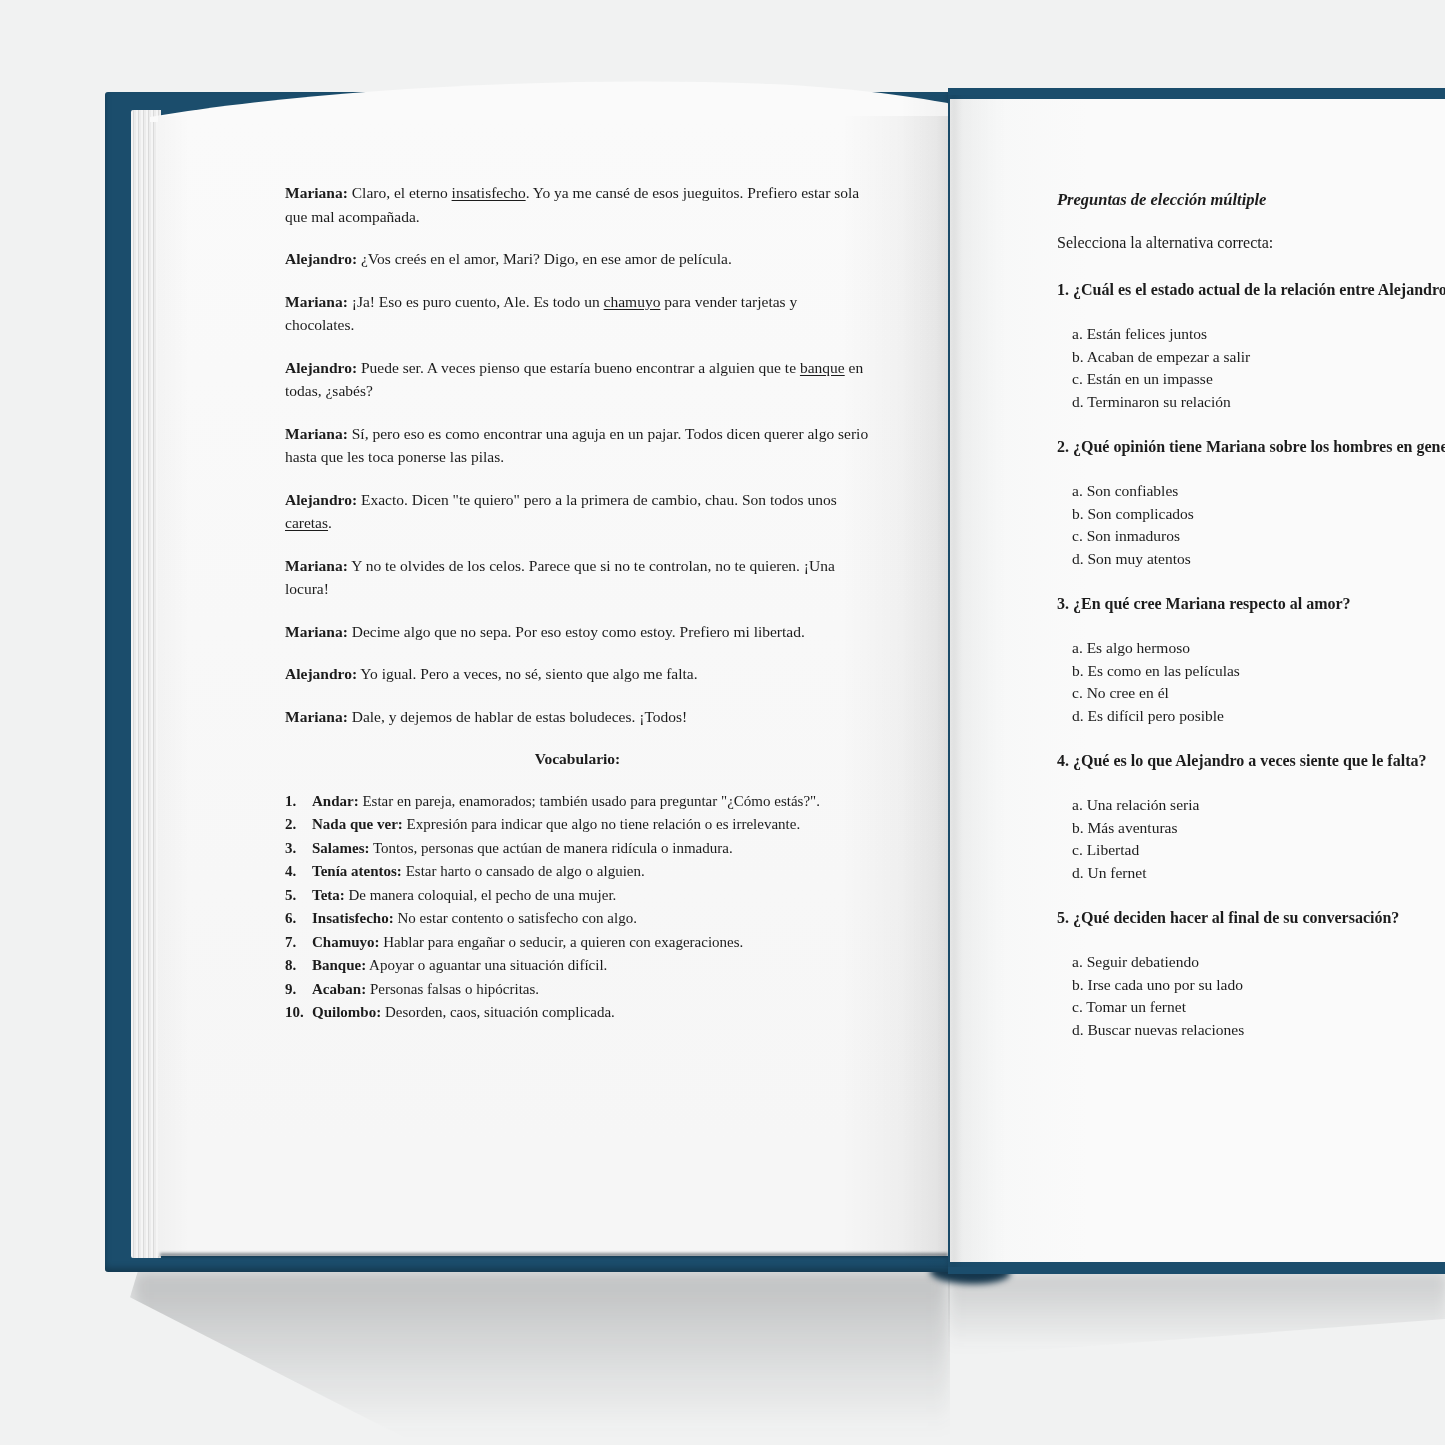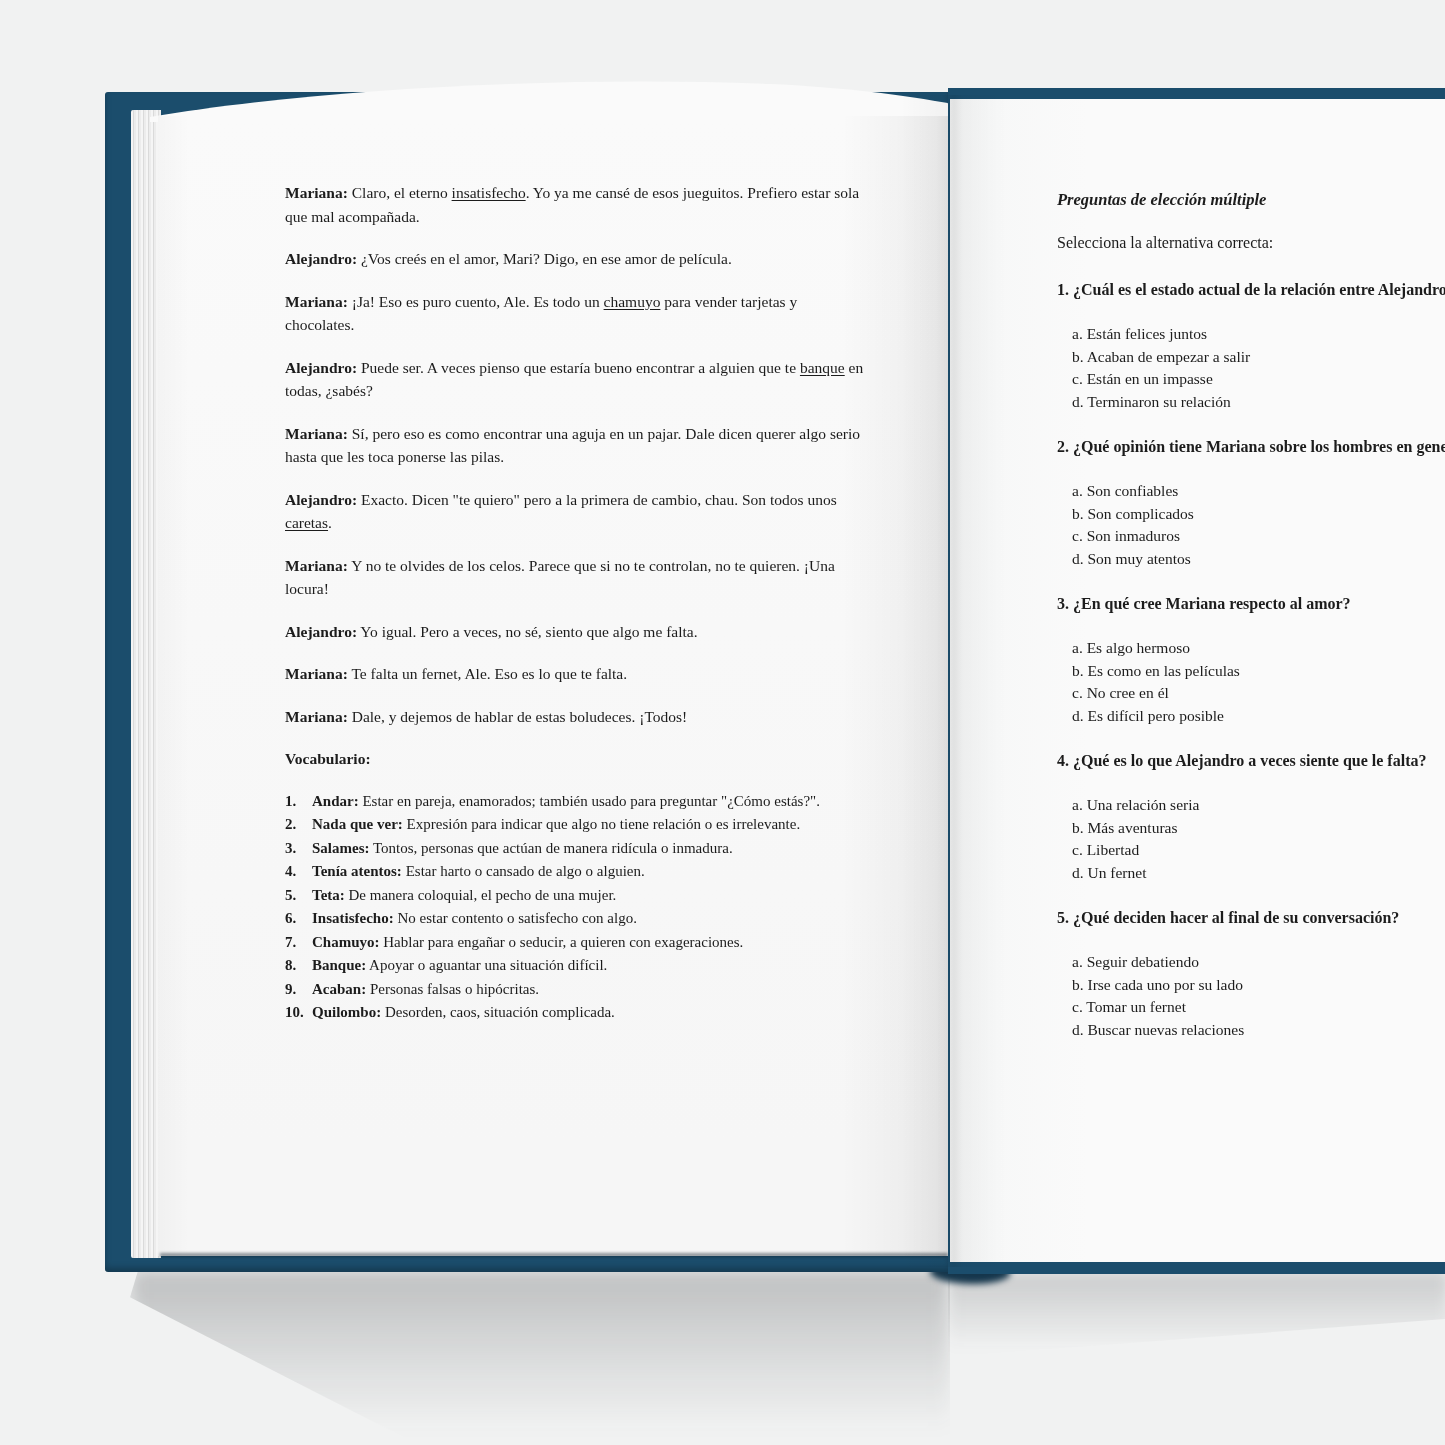--- a/index.html
+++ b/index.html
@@ -76,21 +76,21 @@
   }
 
   
   .left-content {
     position: absolute; left: 285px; top: 181px; width: 585px;
     font-size: 15.5px; line-height: 23.5px; color: #1c1c1c;
   }
   .dline { margin: 0 0 19px 0; }
   .spk { font-weight: bold; }
   .u { text-decoration: underline; text-underline-offset: 2px; }
-  .vocab-title { font-weight: bold; margin: 0 0 19px 0; }
+  .vocab-title { font-weight: bold; margin: 0 0 19px 0; text-align: center; }
   .vitem { display: flex; font-size: 15px; line-height: 23.5px; }
   .vnum { flex: 0 0 27px; font-weight: bold; }
   .vterm { font-weight: bold; }
 
   
   .right-content {
     position: absolute; left: 1057px; top: 188px; width: 620px;
     font-size: 16px; color: #1c1c1c;
   }
   .quiz-title { font-weight: bold; font-style: italic; font-size: 16.5px;
@@ -121,25 +121,25 @@
   <div class="cover-right"></div>
   <div class="right-page"></div>
   <div class="gutter-shade"></div>
 
   <div class="left-content">
     <div id="dialogue">
         <p class="dline"><b class="spk">Mariana:</b> <span class="dtext">Claro, el eterno <span class="u">insatisfecho</span>. Yo ya me cansé de esos jueguitos. Prefiero estar sola que mal acompañada.</span></p>
         <p class="dline"><b class="spk">Alejandro:</b> <span class="dtext">¿Vos creés en el amor, Mari? Digo, en ese amor de película.</span></p>
         <p class="dline"><b class="spk">Mariana:</b> <span class="dtext">¡Ja! Eso es puro cuento, Ale. Es todo un <span class="u">chamuyo</span> para vender tarjetas y chocolates.</span></p>
         <p class="dline"><b class="spk">Alejandro:</b> <span class="dtext">Puede ser. A veces pienso que estaría bueno encontrar a alguien que te <span class="u">banque</span> en todas, ¿sabés?</span></p>
-        <p class="dline"><b class="spk">Mariana:</b> <span class="dtext">Sí, pero eso es como encontrar una aguja en un pajar. Dale dicen querer algo serio hasta que les toca ponerse las pilas.</span></p>
+        <p class="dline"><b class="spk">Mariana:</b> <span class="dtext">Sí, pero eso es como encontrar una aguja en un pajar. Todos dicen querer algo serio hasta que les toca ponerse las pilas.</span></p>
         <p class="dline"><b class="spk">Alejandro:</b> <span class="dtext">Exacto. Dicen "te quiero" pero a la primera de cambio, chau. Son todos unos <span class="u">caretas</span>.</span></p>
         <p class="dline"><b class="spk">Mariana:</b> <span class="dtext">Y no te olvides de los celos. Parece que si no te controlan, no te quieren. ¡Una locura!</span></p>
+        <p class="dline"><b class="spk">Mariana:</b> <span class="dtext">Decime algo que no sepa. Por eso estoy como estoy. Prefiero mi libertad.</span></p>
         <p class="dline"><b class="spk">Alejandro:</b> <span class="dtext">Yo igual. Pero a veces, no sé, siento que algo me falta.</span></p>
-        <p class="dline"><b class="spk">Mariana:</b> <span class="dtext">Te falta un fernet, Ale. Eso es lo que te falta.</span></p>
         <p class="dline"><b class="spk">Mariana:</b> <span class="dtext">Dale, y dejemos de hablar de estas boludeces. ¡Todos!</span></p>
       </div>
     <p class="vocab-title">Vocabulario:</p>
     <div id="vocab-list">
         <div class="vitem">
           <b class="vnum">1.</b>
           <span class="vbody"><b class="vterm">Andar:</b><span class="vdef"> Estar en pareja, enamorados; también usado para preguntar "¿Cómo estás?".</span></span>
         </div>
         <div class="vitem">
           <b class="vnum">2.</b>

